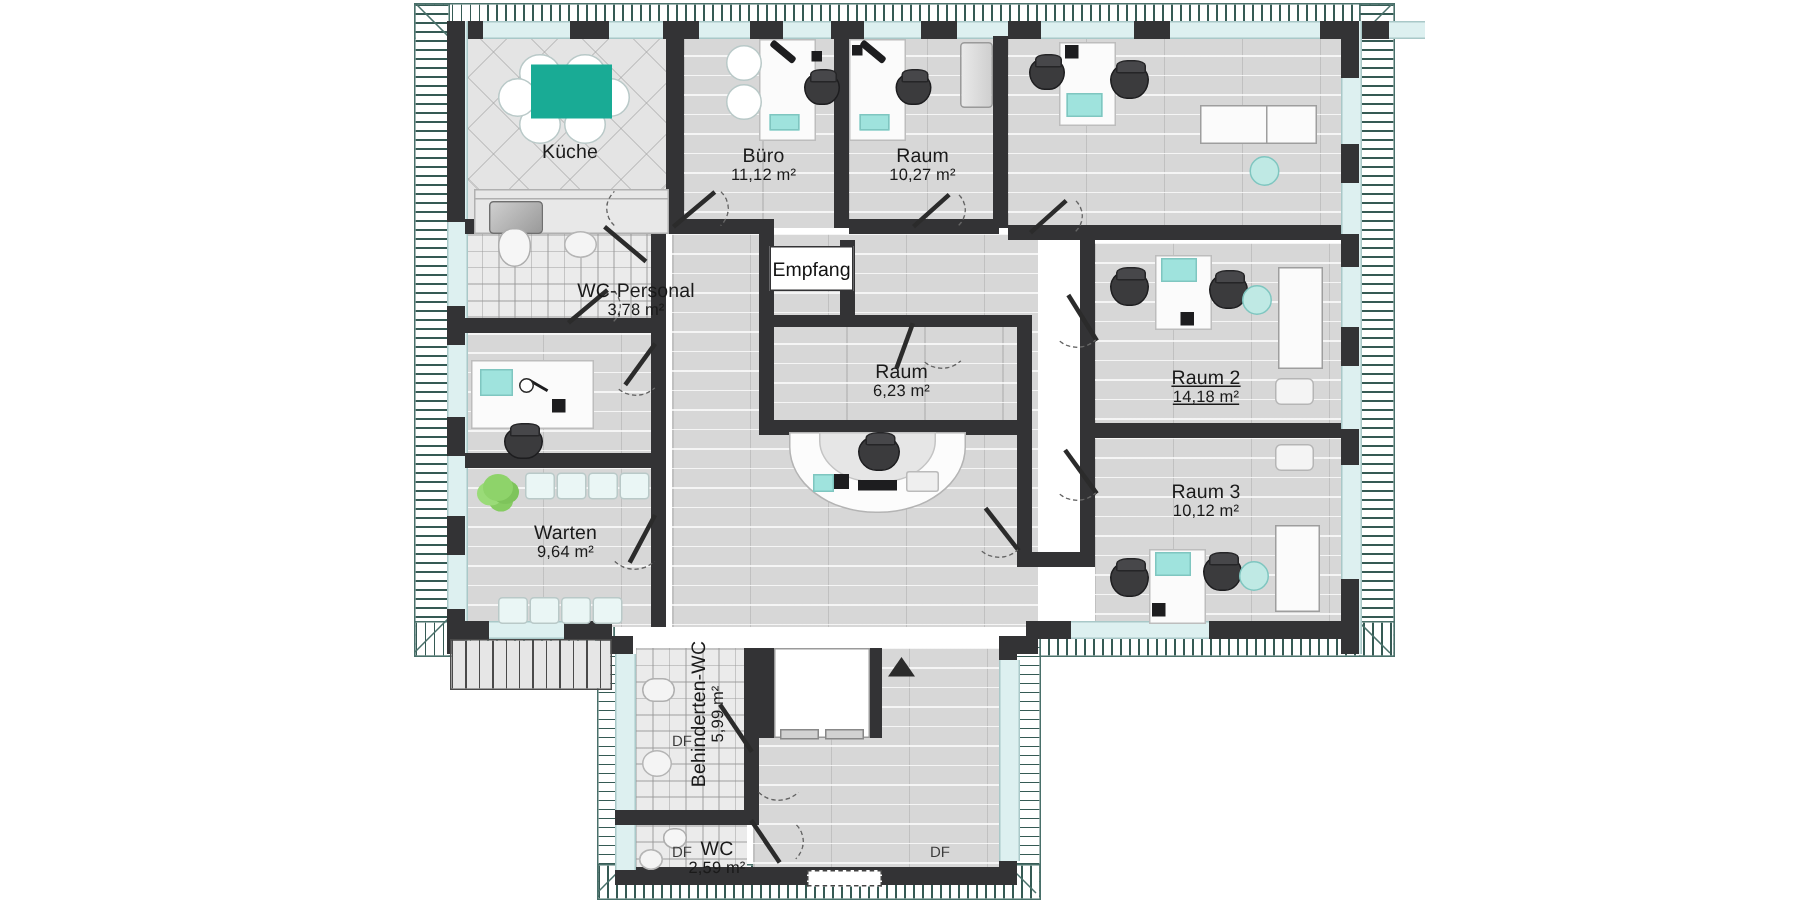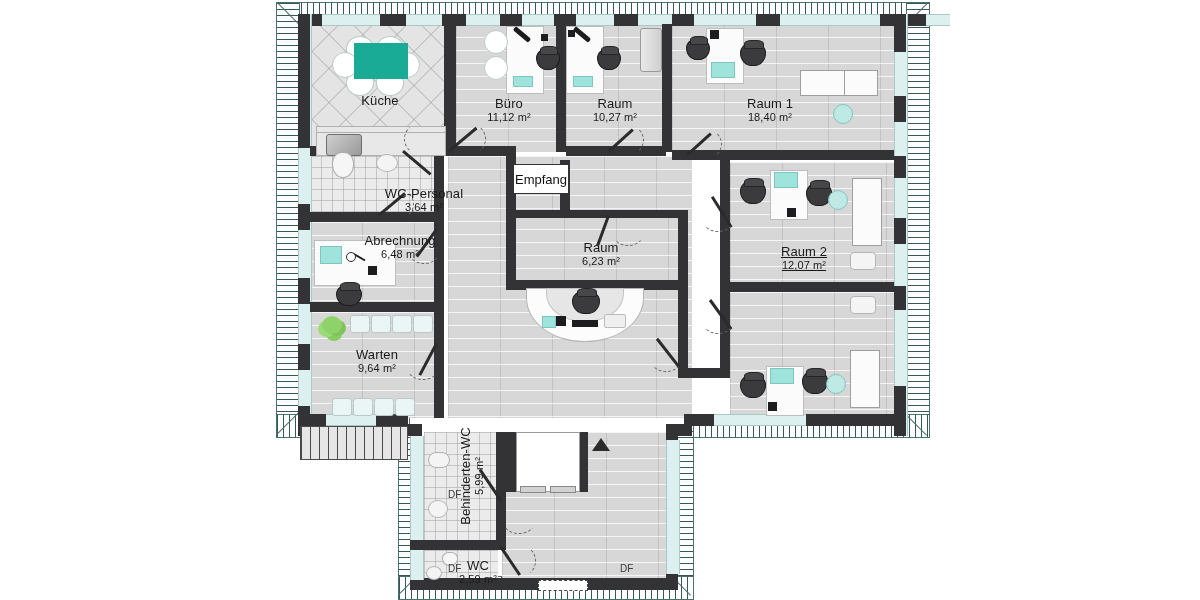--- a/index.html
+++ b/index.html
@@ -351,49 +351,45 @@
   <div class="lbl" style="left:466px;top:96px;width:86px;">
     <span class="nm">Büro</span>
     <span class="ar">11,12 m²</span>
   </div>
 
   <div class="lbl" style="left:572px;top:96px;width:86px;">
     <span class="nm">Raum</span>
     <span class="ar">10,27 m²</span>
   </div>
 
-  <div class="lbl" style="left:718px;top:96px;width:104px;">
-    <span class="nm">Raum 1</span>
-    <span class="ar">18,40 m²</span>
-  </div>
 
   <div class="lbl-box" style="left:513px;top:164px;width:54px;height:28px;">
     <span>Empfang</span>
   </div>
 
   <div class="lbl" style="left:368px;top:186px;width:112px;">
     <span class="nm">WC-Personal</span>
-    <span class="ar">3,64 m²</span>
-  </div>
-
-  <div class="lbl" style="left:344px;top:233px;width:112px;">
-    <span class="nm">Abrechnung</span>
-    <span class="ar">6,48 m²</span>
-  </div>
+    <span class="ar">3,78 m²</span>
+  </div>
+
 
   <div class="lbl" style="left:558px;top:240px;width:86px;">
     <span class="nm">Raum</span>
     <span class="ar">6,23 m²</span>
   </div>
 
   <div class="lbl" style="left:752px;top:244px;width:104px;text-decoration:underline;">
     <span class="nm">Raum 2</span>
-    <span class="ar">12,07 m²</span>
-  </div>
-
+    <span class="ar">14,18 m²</span>
+  </div>
+
+  <div class="lbl" style="left:752px;top:320px;width:104px;">
+    <span class="nm">Raum 3</span>
+    <span class="ar">10,12 m²</span>
+  </div>
 
   <div class="lbl" style="left:334px;top:347px;width:86px;">
     <span class="nm">Warten</span>
     <span class="ar">9,64 m²</span>
   </div>
 
 
   <div class="lbl lbl-rot" style="left:412px;top:462px;width:120px;">
     <span class="nm">Behinderten-WC</span>
     <span class="ar">5,99 m²</span>

